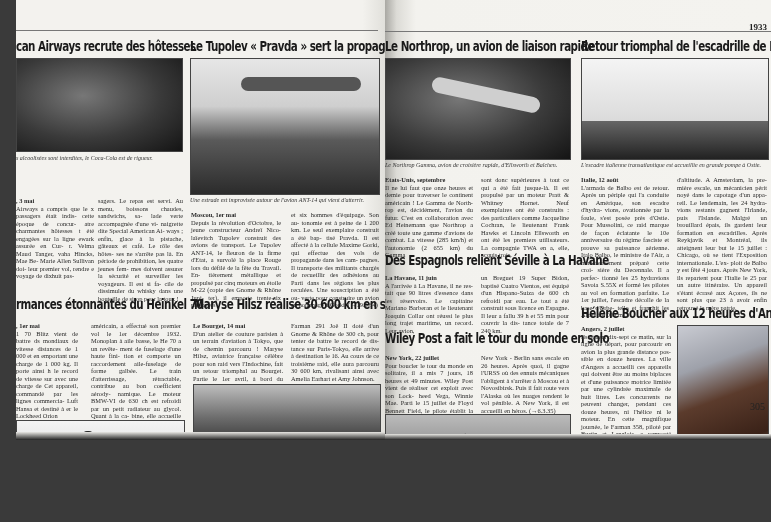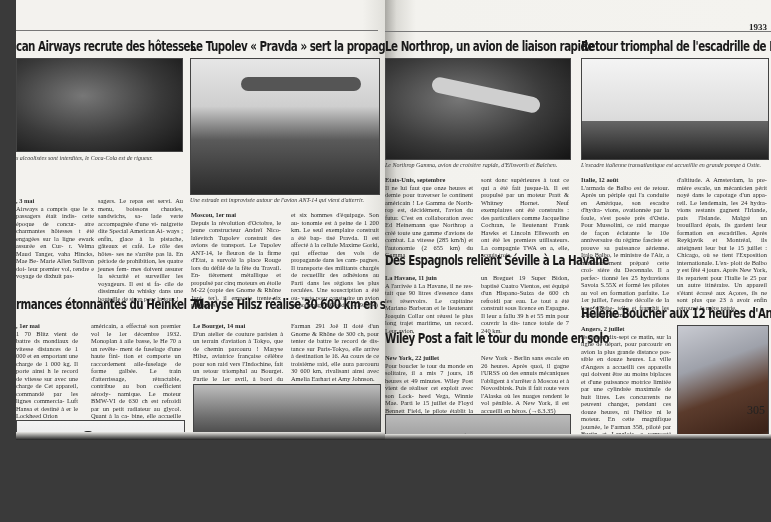--- a/index.html
+++ b/index.html
@@ -3,21 +3,21 @@
 <meta charset="utf-8">
 <style>
   html,body{margin:0;padding:0;}
   body{width:771px;height:522px;overflow:hidden;background:#3a3a3a;position:relative;font-family:"Liberation Serif",serif;color:#222;}
   .page{position:absolute;top:0;height:440px;background:#f4f3ef;overflow:hidden;}
   .page-left{left:16px;width:385px;background:linear-gradient(to right,#f3f2ee 0%,#f3f2ee 90%,#dddcd7 97%,#b9b8b3 100%);}
   .page-right{left:385px;width:386px;background:linear-gradient(to right,#a9a8a3 0%,#dcdbd6 3%,#f3f2ee 8%,#f4f3ef 100%);}
   .top-rule{position:absolute;top:28px;height:1px;background:#777;}
   .bottom-shadow{position:absolute;bottom:0;left:0;right:0;height:8px;background:linear-gradient(#e8e7e3,#222);}
   .year{position:absolute;top:22px;right:4px;font-size:9px;font-weight:bold;}
-  .pageno{position:absolute;bottom:22px;right:6px;font-size:12px;}
+  .pageno{position:absolute;bottom:28px;right:6px;font-size:10px;}
   .headline{position:absolute;font-family:"DejaVu Sans",sans-serif;font-weight:bold;font-stretch:condensed;color:#1a1a1a;white-space:nowrap;letter-spacing:-0.6px;transform-origin:left top;}
   .h-large{font-size:14px;transform:scaleX(0.82);}
   .photo{position:absolute;border:1px solid #444;overflow:hidden;}
   .caption{position:absolute;font-style:italic;font-size:6px;color:#333;white-space:nowrap;}
   .col{position:absolute;font-size:6.4px;line-height:7.5px;text-align:justify;color:#2a2a2a;}
   .dateline{font-weight:bold;display:block;}
   .ph-dark{background:radial-gradient(ellipse at 40% 40%,#777 0%,#3a3a3a 55%,#141414 100%);}
   .ph-crowd{background:linear-gradient(#e6e6e6 0%,#cfcfcf 35%,#5a5a5a 60%,#2b2b2b 100%);}
   .ph-sky{background:linear-gradient(#f4f4f4 0%,#e0e0e0 50%,#c8c8c8 100%);}
   .ph-grey{background:linear-gradient(#bbb 0%,#8a8a8a 50%,#3e3e3e 100%);}

